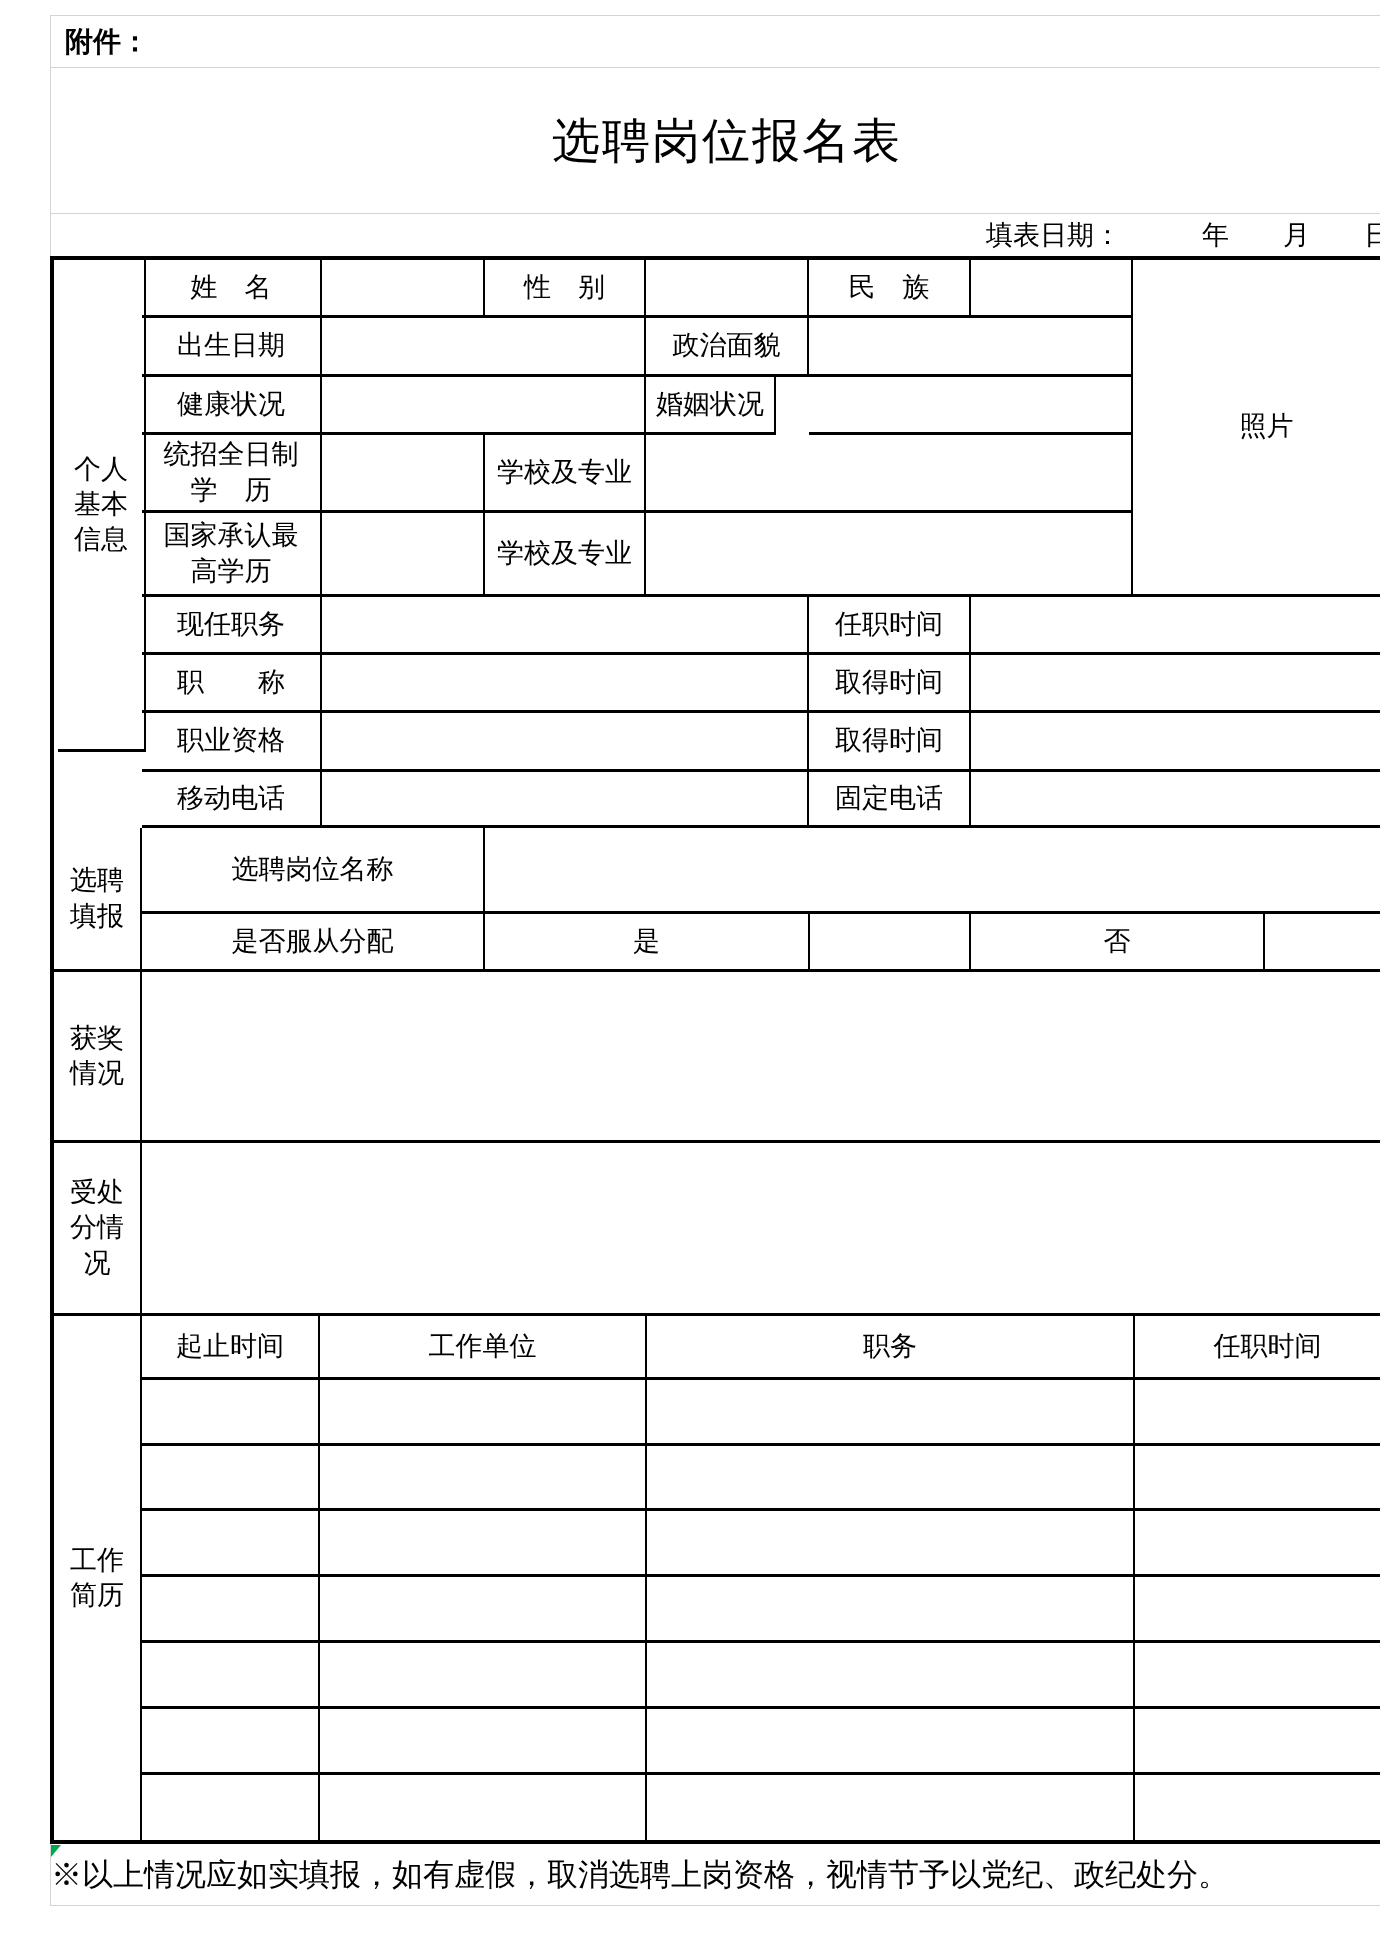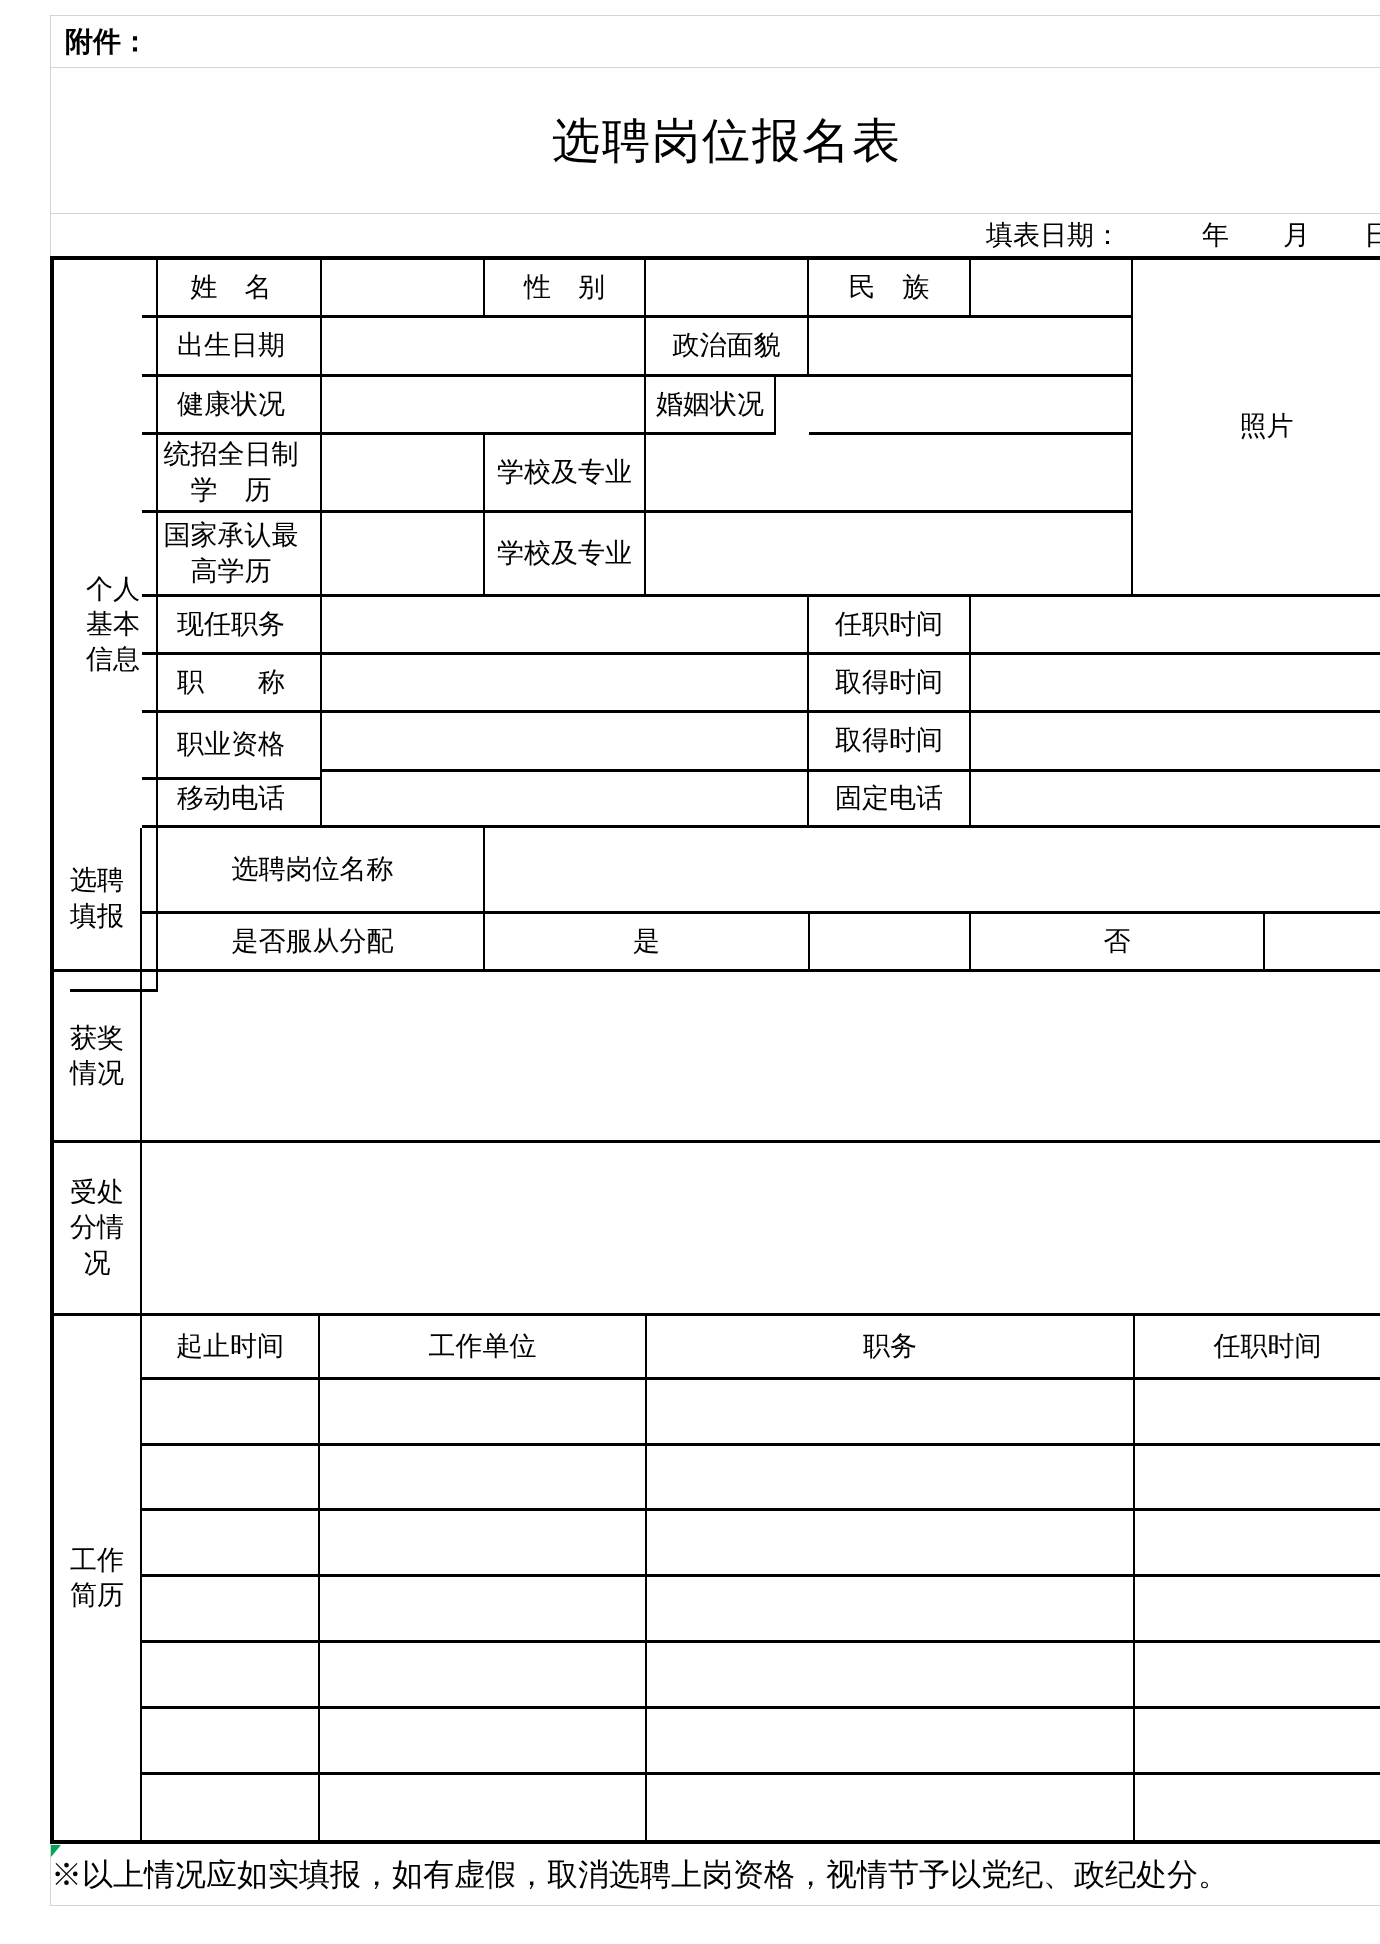--- a/index.html
+++ b/index.html
@@ -59,21 +59,21 @@
   <div id="title-band" class="band">
     <span>选聘岗位报名表</span>
   </div>
 
   <div id="date-band" class="band">
     <span>填表日期：　　　年　　月　　日</span>
   </div>
 
   <div id="form-table">
 
-    <div class="cell" style="left:16px;top:0;width:88px;height:732px">个人
+    <div class="cell" style="left:4px;top:0;width:88px;height:492px">个人
 基本
 信息</div>
     <div class="cell" style="left:0;top:568px;width:88px;height:144px">选聘
 填报</div>
     <div class="cell" style="left:0;top:712px;width:88px;height:171px">获奖
 情况</div>
     <div class="cell nb" style="left:0;top:1056px;width:88px;height:524px">工作
 简历</div>
     <div class="cell" style="left:0;top:883px;width:88px;height:173px">受处
 分情
@@ -112,21 +112,21 @@
     <div class="cell" style="left:88px;top:337px;width:180px;height:58px">现任职务</div>
     <div class="cell" style="left:268px;top:337px;width:487px;height:58px"></div>
     <div class="cell" style="left:755px;top:337px;width:162px;height:58px">任职时间</div>
     <div class="cell nr" style="left:917px;top:337px;width:429px;height:58px"></div>
 
     <div class="cell" style="left:88px;top:395px;width:180px;height:58px">职　　称</div>
     <div class="cell" style="left:268px;top:395px;width:487px;height:58px"></div>
     <div class="cell" style="left:755px;top:395px;width:162px;height:58px">取得时间</div>
     <div class="cell nr" style="left:917px;top:395px;width:429px;height:58px"></div>
 
-    <div class="cell" style="left:88px;top:453px;width:180px;height:67px">职业资格</div>
+    <div class="cell" style="left:88px;top:453px;width:180px;height:59px">职业资格</div>
     <div class="cell" style="left:268px;top:453px;width:487px;height:59px"></div>
     <div class="cell" style="left:755px;top:453px;width:162px;height:59px">取得时间</div>
     <div class="cell nr" style="left:917px;top:453px;width:429px;height:59px"></div>
 
     <div class="cell" style="left:88px;top:512px;width:180px;height:56px">移动电话</div>
     <div class="cell" style="left:268px;top:512px;width:487px;height:56px"></div>
     <div class="cell" style="left:755px;top:512px;width:162px;height:56px">固定电话</div>
     <div class="cell nr" style="left:917px;top:512px;width:429px;height:56px"></div>
 
     <div class="cell" style="left:88px;top:568px;width:343px;height:86px">选聘岗位名称</div>

